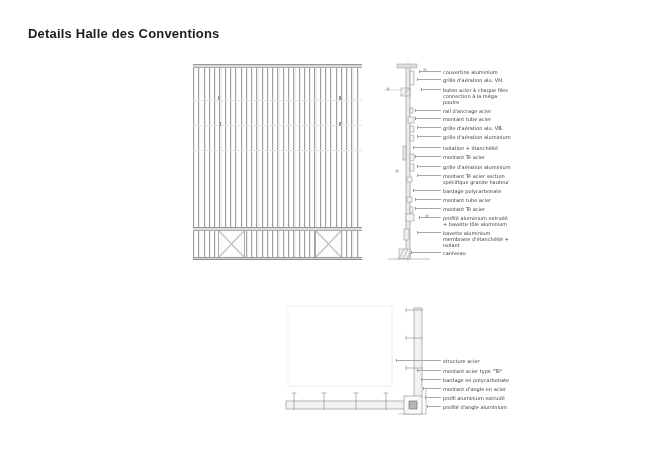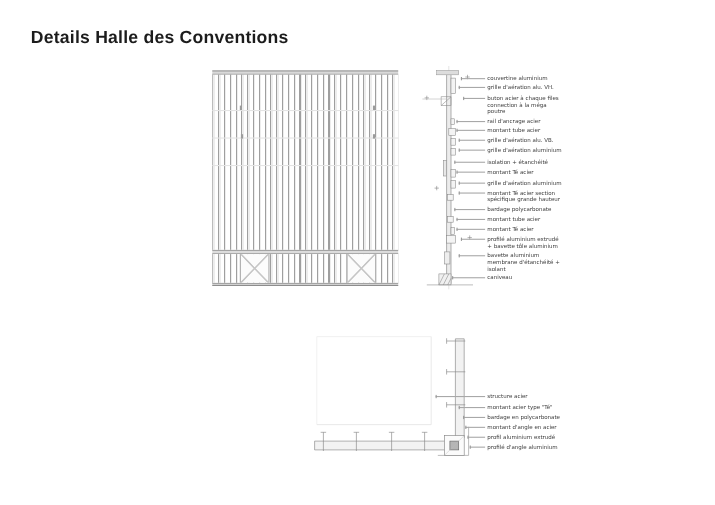--- a/index.html
+++ b/index.html
@@ -1,20 +1,20 @@
 <!DOCTYPE html>
 <html><head>
 <meta charset="utf-8">
 <style>
   * { margin:0; padding:0; box-sizing:border-box; }
   html,body { width:650px; height:459px; background:#ffffff; overflow:hidden;
               font-family:"Liberation Sans", sans-serif; }
   .sheet { position:relative; width:650px; height:459px; background:#fff; }
 
-  .title { position:absolute; left:28px; top:26px; font-size:16px; font-weight:bold;
+  .title { position:absolute; left:28px; top:26px; font-size:13px; font-weight:bold;
            color:#1c1c1c; letter-spacing:.2px; }
 
   
   .elev { position:absolute; left:193px; top:64px; width:169px; }
   .elev-cap  { height:4px; background:#d9d9d9; border-top:1px solid #979797; border-bottom:1px solid #ababab; }
   .elev-field{ position:relative;
                background:repeating-linear-gradient(90deg,#9f9f9f 0 1px,#ededed 1px 2.2px,#ffffff 2.2px 5.28px); }
   .upper { height:159px; }
   .lower { height:26px; }
   .elev-band { height:4px; background:#dcdcdc; border-top:1px solid #979797; border-bottom:1px solid #ababab; }

